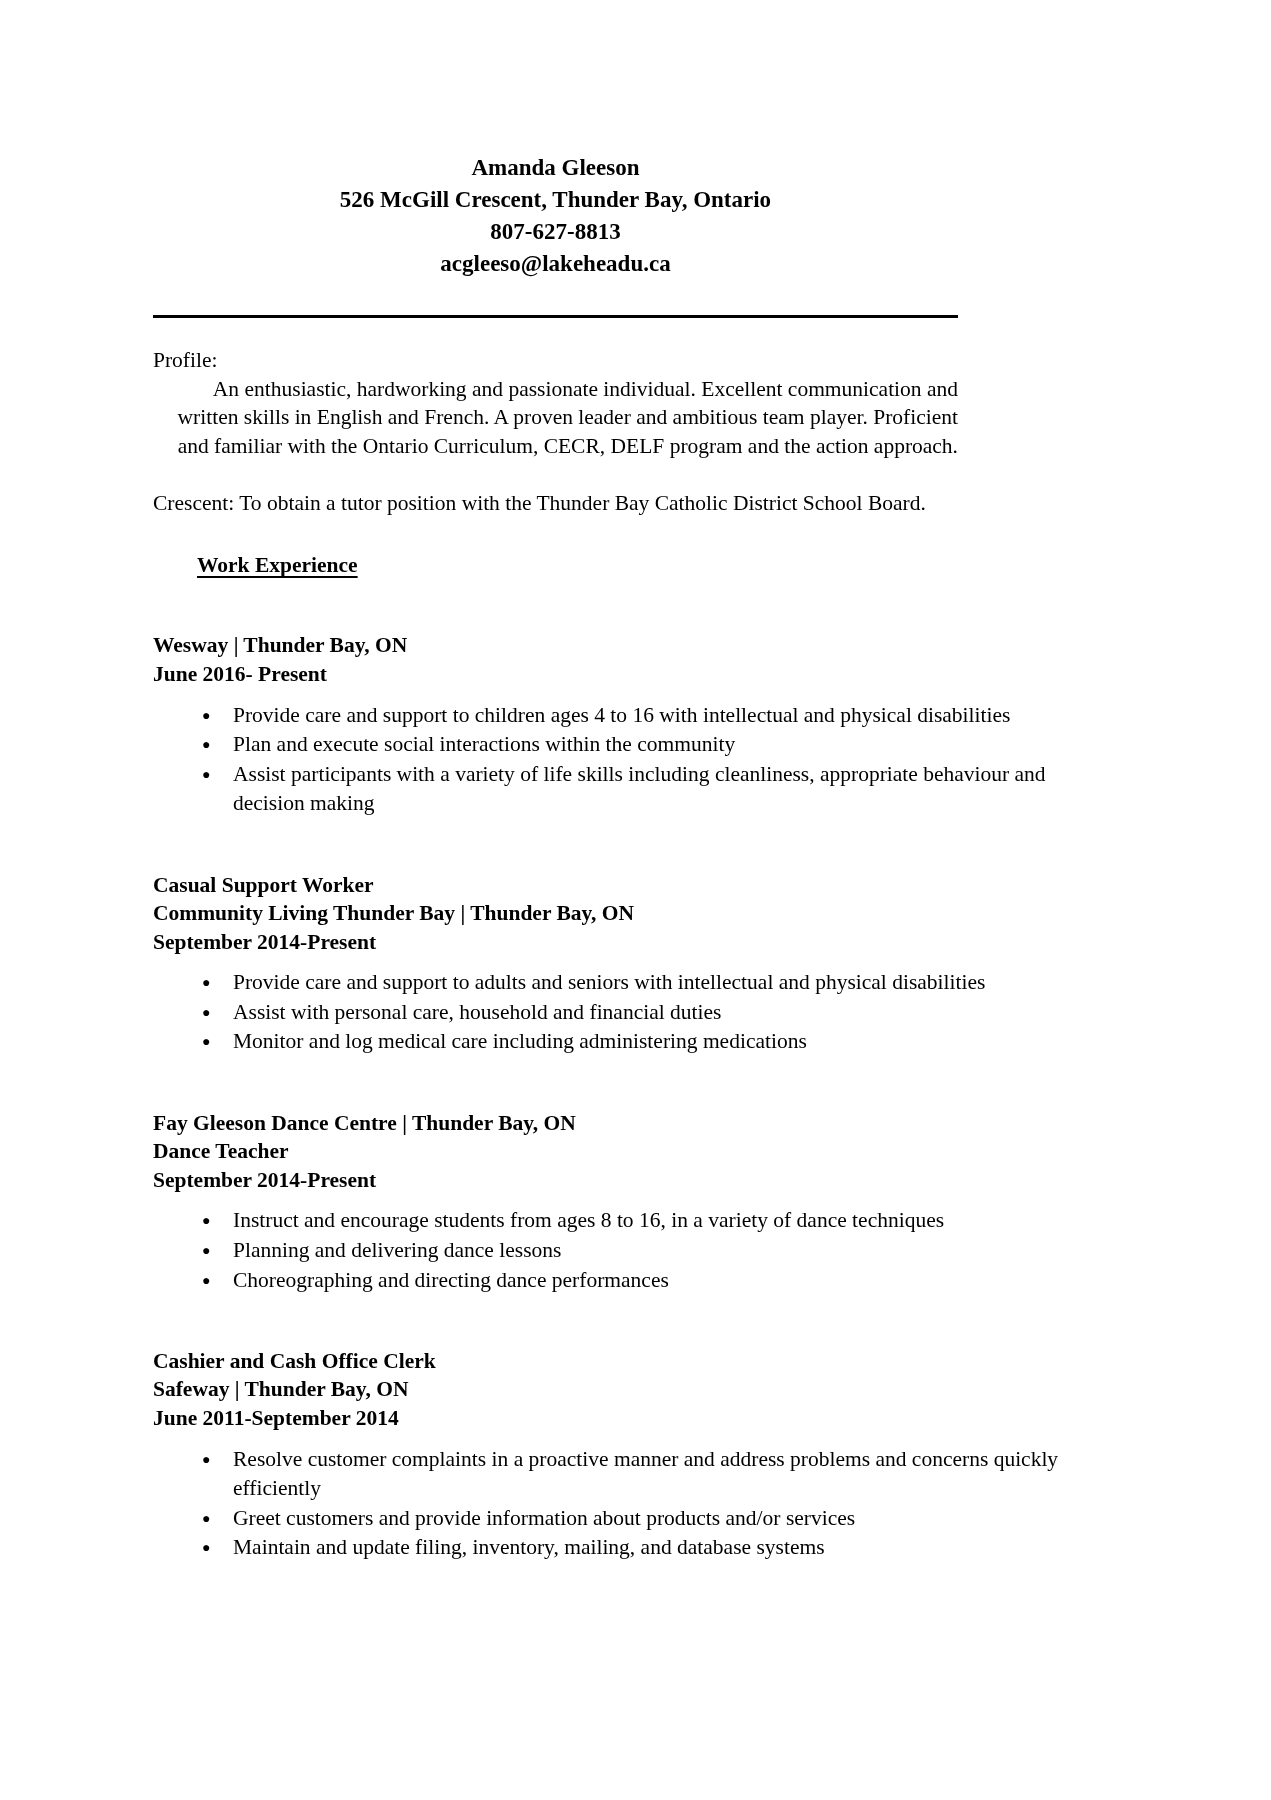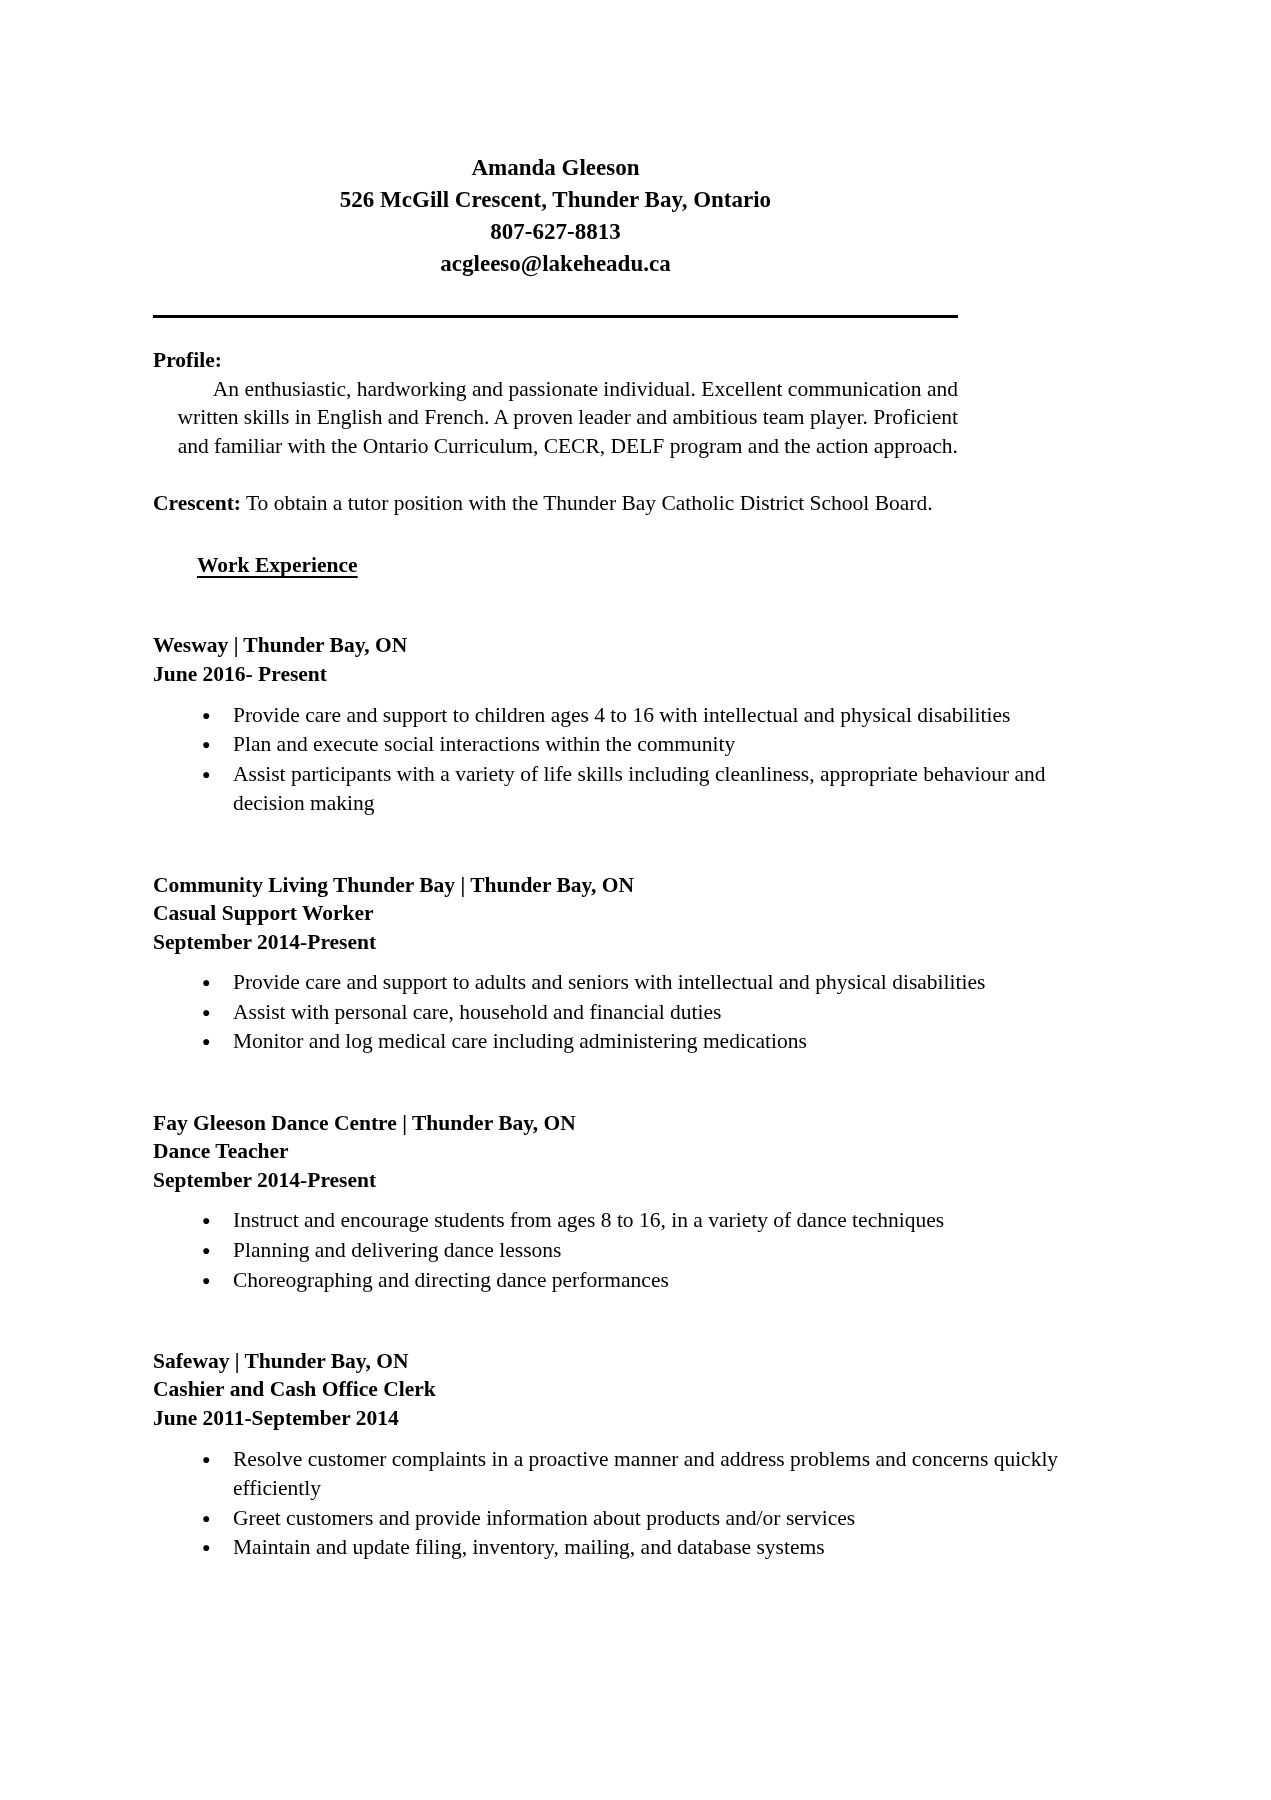--- a/index.html
+++ b/index.html
@@ -26,21 +26,21 @@
     font-size: 23px;
     line-height: 32px;
   }
   .divider {
     height: 0;
     border-top: 3px solid #000000;
     margin-top: 35px;
   }
   .spacer { height: 28.6px; }
   .profile-block { margin-top: 28px; }
-  .label-bold { font-weight: bold; }
+  .label-bold { font-weight: normal; }
   .profile-para { max-width: 965px; text-align: right; }
   .we-heading {
     margin-top: 5px;
     font-weight: bold;
     text-decoration: underline;
     text-decoration-thickness: 2px;
     text-underline-offset: 4px;
     margin-left: 44px;
   }
   .job { margin-top: 23px; }
@@ -101,22 +101,22 @@
     <ul class="bullets">
       <li><span class="bullet-marker">●</span><span>Provide care and support to children ages 4 to 16 with intellectual and physical disabilities</span></li>
       <li><span class="bullet-marker">●</span><span>Plan and execute social interactions within the community</span></li>
       <li><span class="bullet-marker">●</span><span>Assist participants with a variety of life skills including cleanliness, appropriate behaviour and decision making</span></li>
     </ul>
   </div>
 
   <div class="spacer"></div>
 
   <div class="job">
+    <div class="job-head">Casual Support Worker</div>
     <div class="job-head">Community Living Thunder Bay | Thunder Bay, ON</div>
-    <div class="job-head">Casual Support Worker</div>
     <div class="job-head">September 2014-Present</div>
     <ul class="bullets">
       <li><span class="bullet-marker">●</span><span>Provide care and support to adults and seniors with intellectual and physical disabilities</span></li>
       <li><span class="bullet-marker">●</span><span>Assist with personal care, household and financial duties</span></li>
       <li><span class="bullet-marker">●</span><span>Monitor and log medical care including administering medications</span></li>
     </ul>
   </div>
 
   <div class="spacer"></div>
 
@@ -127,22 +127,22 @@
     <ul class="bullets">
       <li><span class="bullet-marker">●</span><span>Instruct and encourage students from ages 8 to 16, in a variety of dance techniques</span></li>
       <li><span class="bullet-marker">●</span><span>Planning and delivering dance lessons</span></li>
       <li><span class="bullet-marker">●</span><span>Choreographing and directing dance performances</span></li>
     </ul>
   </div>
 
   <div class="spacer"></div>
 
   <div class="job">
+    <div class="job-head">Cashier and Cash Office Clerk</div>
     <div class="job-head">Safeway | Thunder Bay, ON</div>
-    <div class="job-head">Cashier and Cash Office Clerk</div>
     <div class="job-head">June 2011-September 2014</div>
     <ul class="bullets">
       <li><span class="bullet-marker">●</span><span>Resolve customer complaints in a proactive manner and address problems and concerns quickly and efficiently</span></li>
       <li><span class="bullet-marker">●</span><span>Greet customers and provide information about products and/or services</span></li>
       <li><span class="bullet-marker">●</span><span>Maintain and update filing, inventory, mailing, and database systems</span></li>
     </ul>
   </div>
 
 </div>
 

